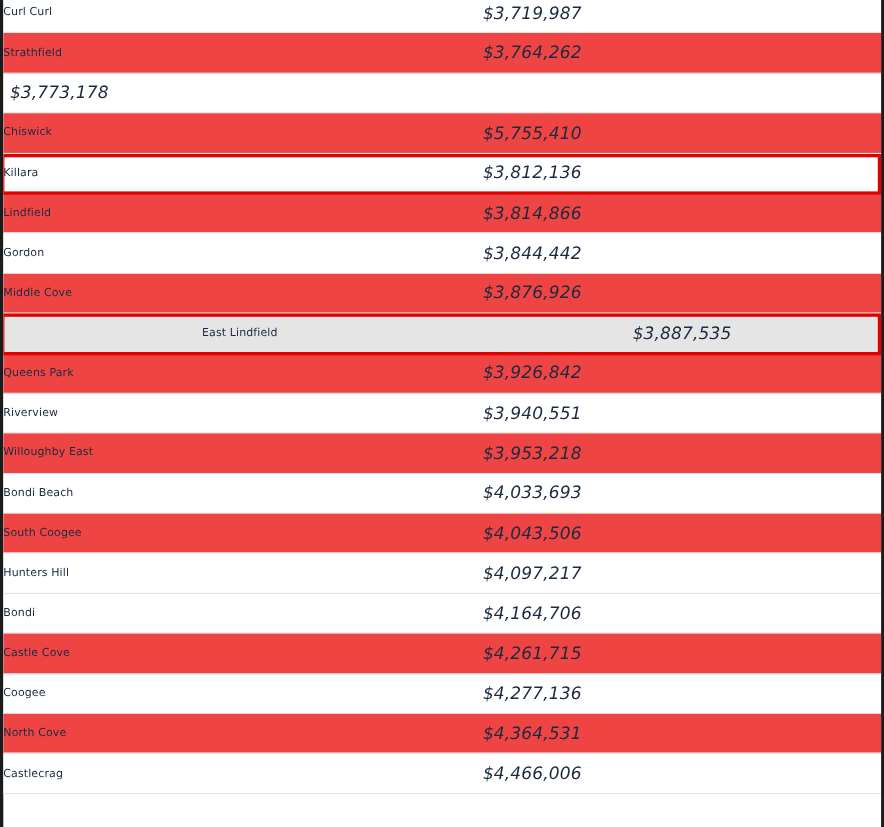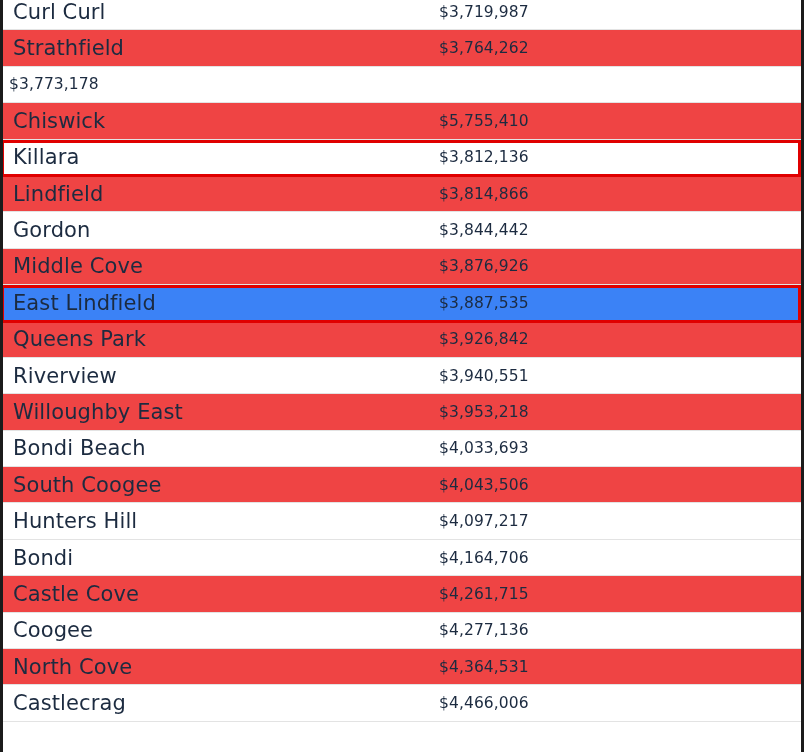--- a/index.html
+++ b/index.html
@@ -40,37 +40,37 @@
     border-bottom: 1px solid #e3e3e3;
     background: #ffffff;
   }
   .row.alt {
     background: #ef4444;
   }
 
   .cell-name {
     width: 430px;
     flex: 0 0 430px;
-    padding-left: 10px;
     box-sizing: border-box;
-    font-size: 21px;
+    font-size: 10px;
     color: #1c2b40;
     letter-spacing: 0.1px;
     white-space: nowrap;
     overflow: hidden;
   }
 
   .cell-value {
     flex: 1 1 auto;
     padding-left: 6px;
     box-sizing: border-box;
     font-size: 15.5px;
     color: #1c2b40;
     letter-spacing: 0.1px;
     white-space: nowrap;
+    font-style: italic;
   }
 
   
   .highlight-box {
     position: absolute;
     border: 3px solid #e00000;
     box-sizing: border-box;
     pointer-events: none;
     background: transparent;
     z-index: 5;
@@ -105,21 +105,21 @@
         <div class="cell-value">$3,814,866</div>
       </div>
       <div class="row">
         <div class="cell-name">Gordon</div>
         <div class="cell-value">$3,844,442</div>
       </div>
       <div class="row alt">
         <div class="cell-name">Middle Cove</div>
         <div class="cell-value">$3,876,926</div>
       </div>
-      <div class="row" style="background: #3b82f6; border-bottom-color: transparent;">
+      <div class="row" style="background: #e5e5e5; border-bottom-color: transparent; text-align: center;">
         <div class="cell-name">East Lindfield</div>
         <div class="cell-value">$3,887,535</div>
       </div>
       <div class="row alt">
         <div class="cell-name">Queens Park</div>
         <div class="cell-value">$3,926,842</div>
       </div>
       <div class="row">
         <div class="cell-name">Riverview</div>
         <div class="cell-value">$3,940,551</div>

